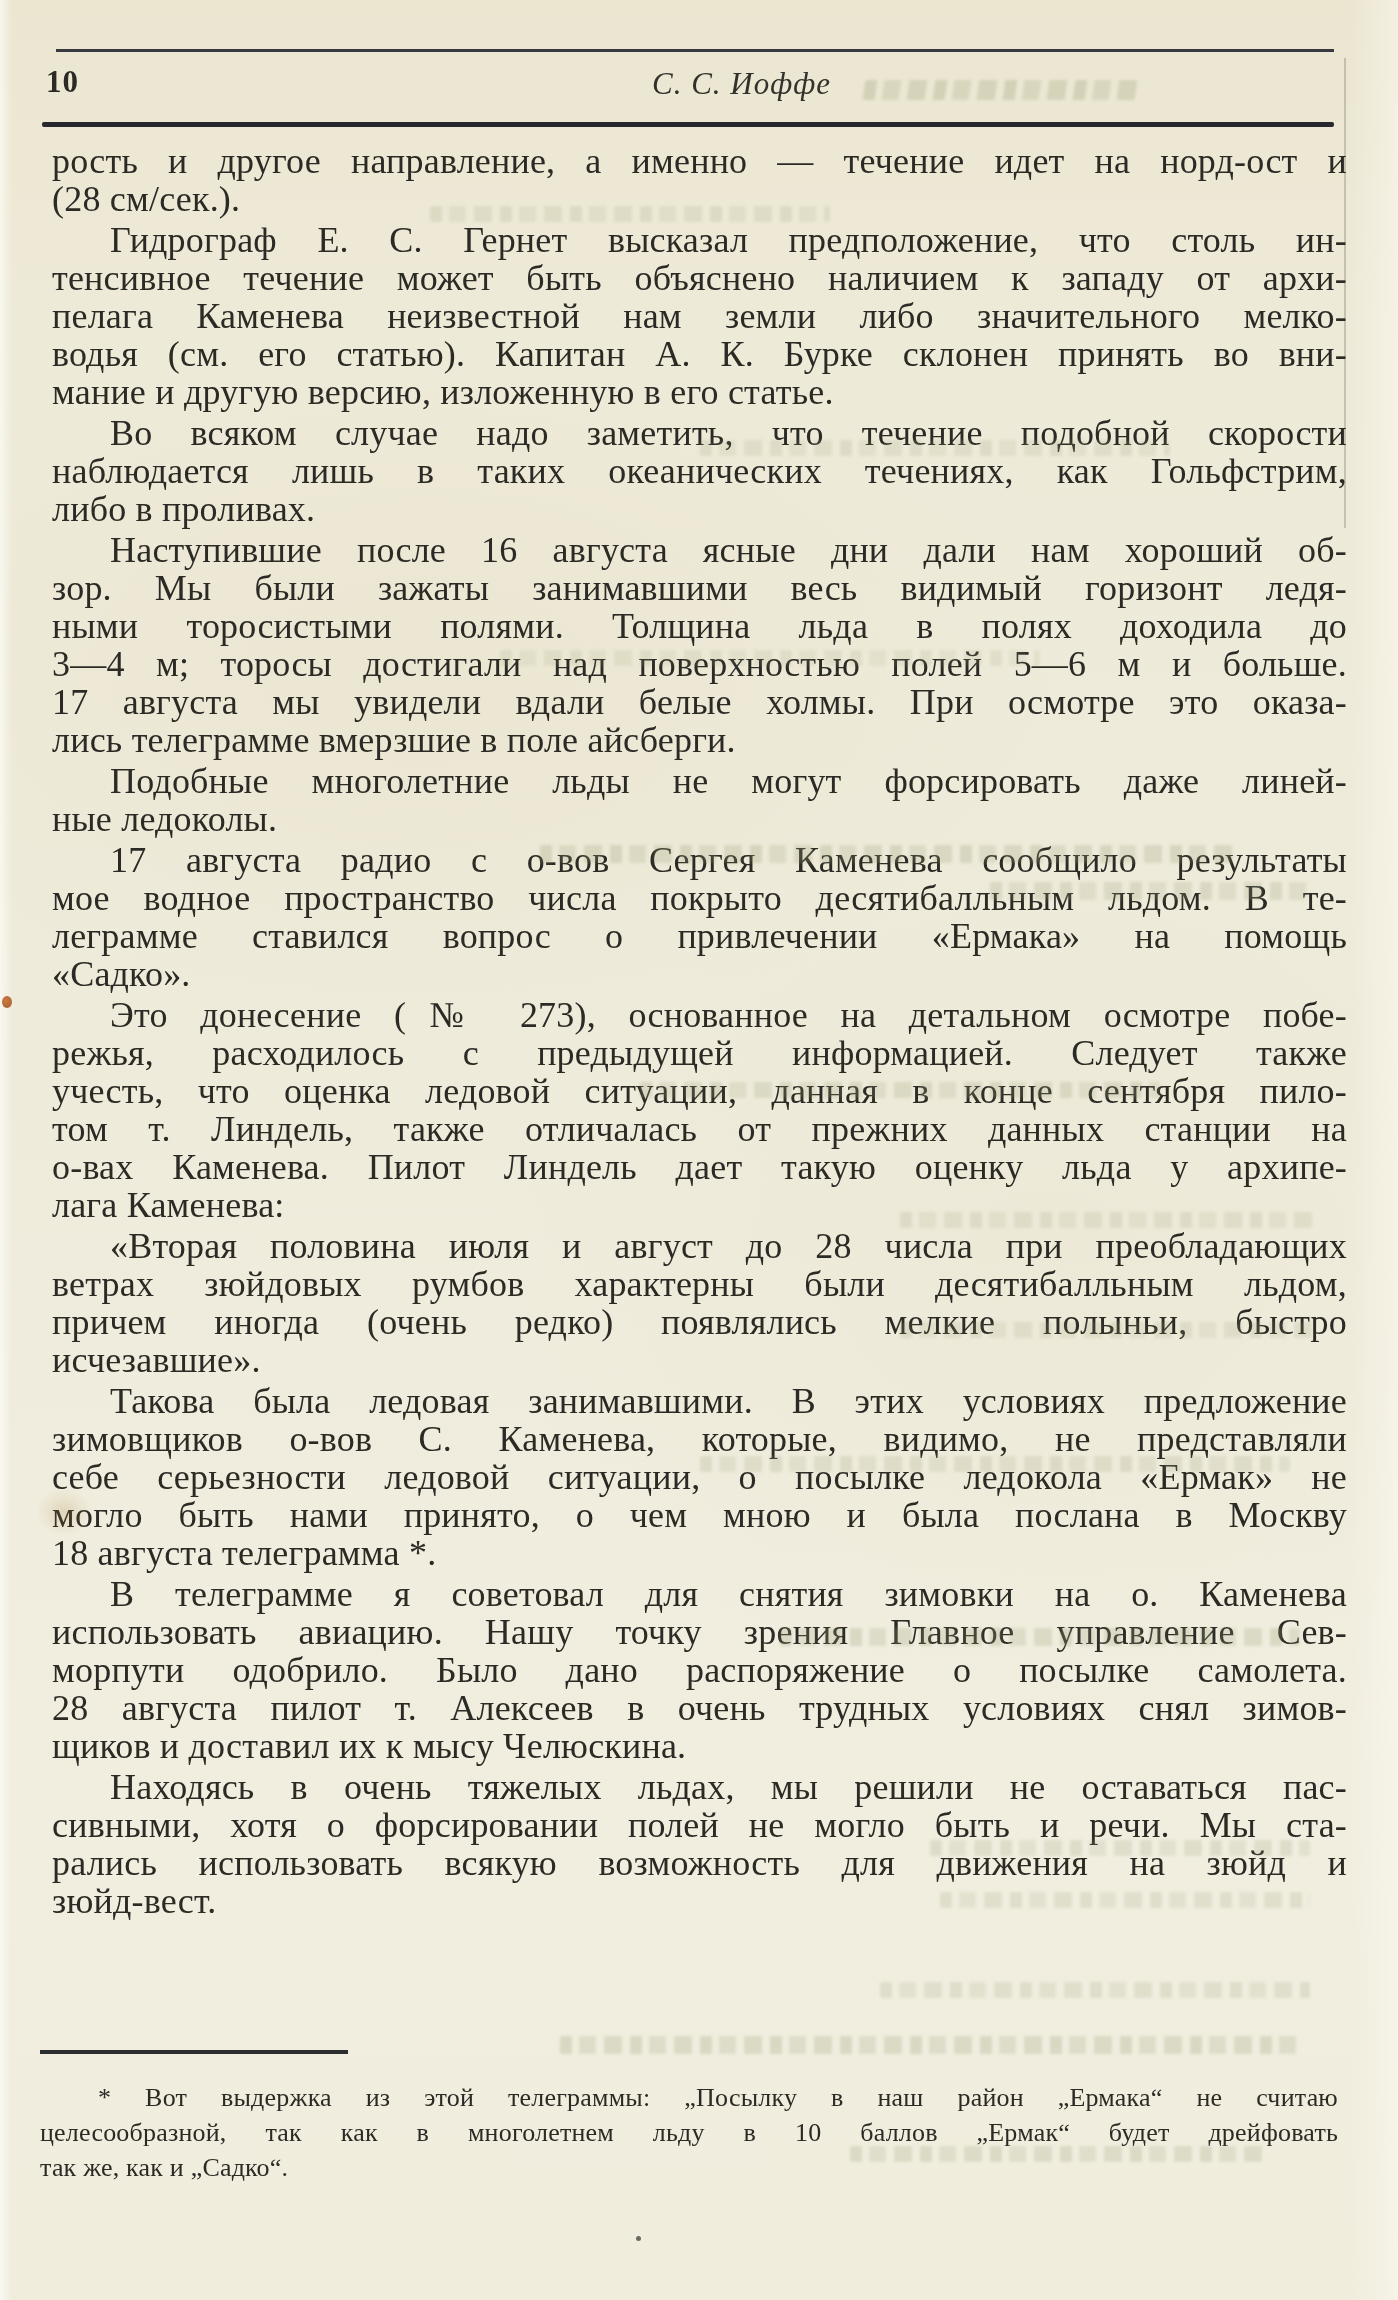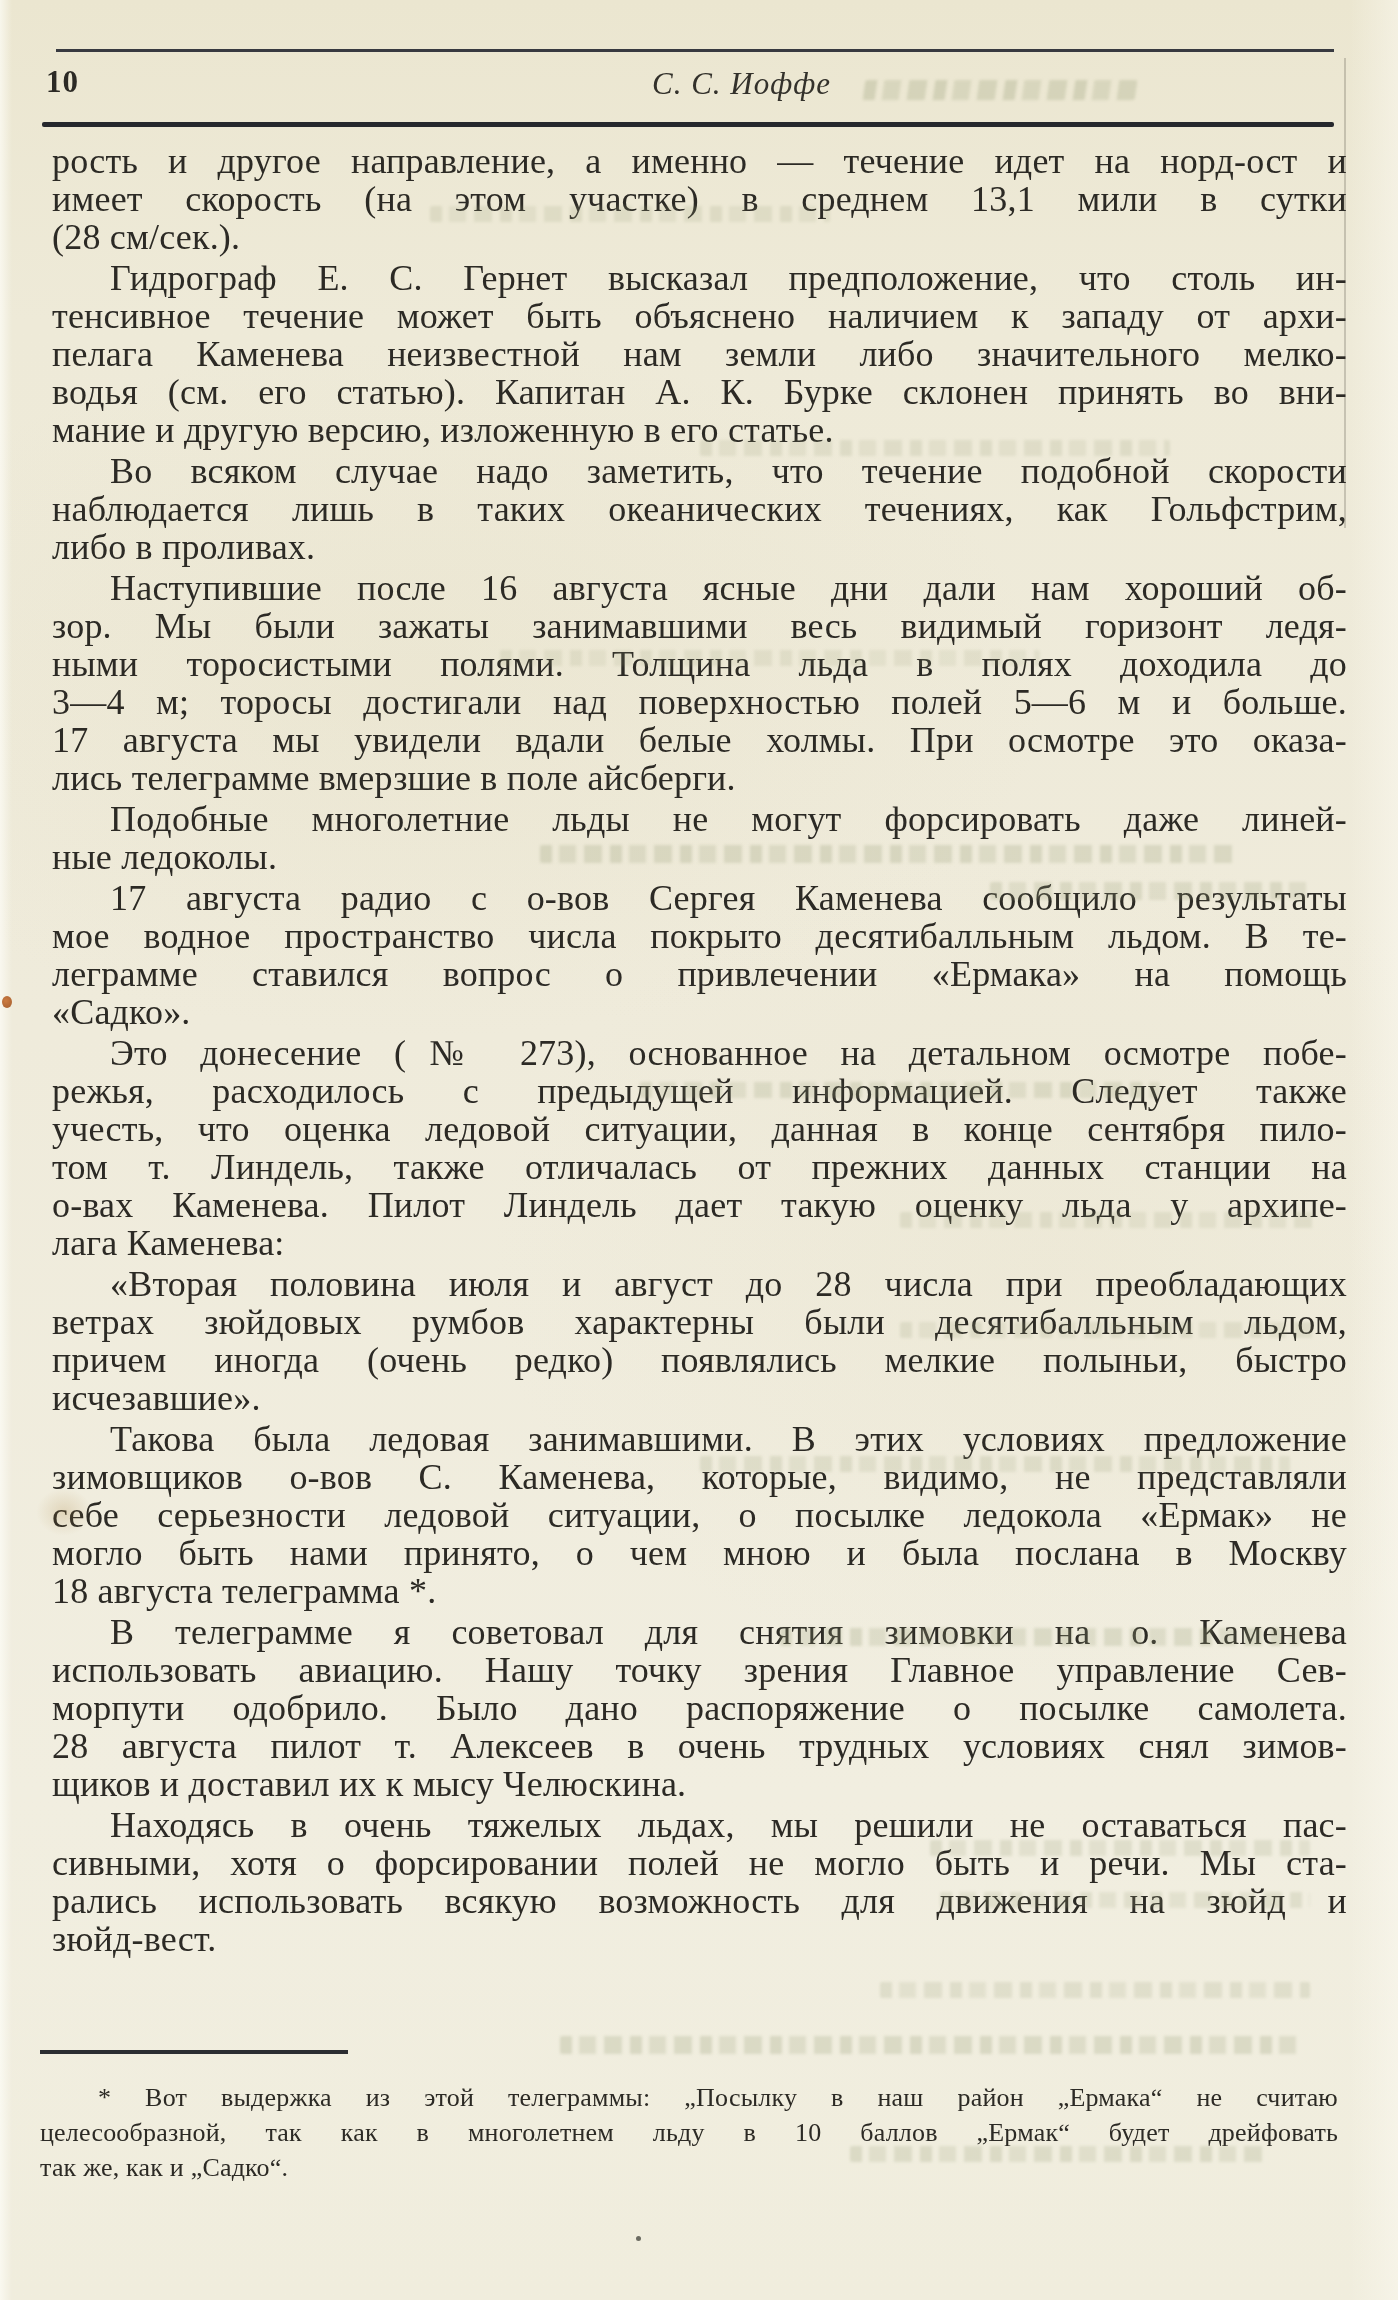--- a/index.html
+++ b/index.html
@@ -113,21 +113,20 @@
 
   <div class="runhead-wrap">
     <span class="runhead">С. С. Иоффе</span>
   </div>
 
   <div class="rule rule-thick"></div>
 
   <div class="body-text">
       <div class="para no-indent">
         <div class="line">рость и другое направление, а именно — течение идет на норд-ост и</div>
-        <div class="line">имеет скорость (на этом участке) в среднем 13,1 мили в сутки</div>
         <div class="line last">(28 см/сек.).</div>
       </div>
       <div class="para">
         <div class="line">Гидрограф Е. С. Гернет высказал предположение, что столь ин-</div>
         <div class="line">тенсивное течение может быть объяснено наличием к западу от архи-</div>
         <div class="line">пелага Каменева неизвестной нам земли либо значительного мелко-</div>
         <div class="line">водья (см. его статью). Капитан А. К. Бурке склонен принять во вни-</div>
         <div class="line last">мание и другую версию, изложенную в его статье.</div>
       </div>
       <div class="para">

